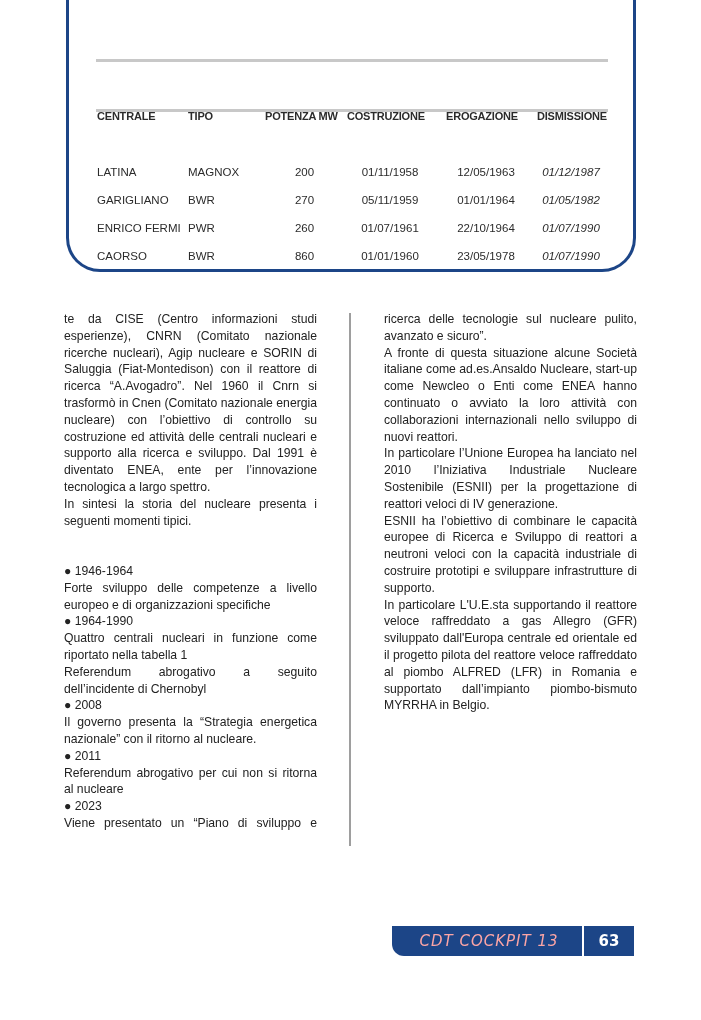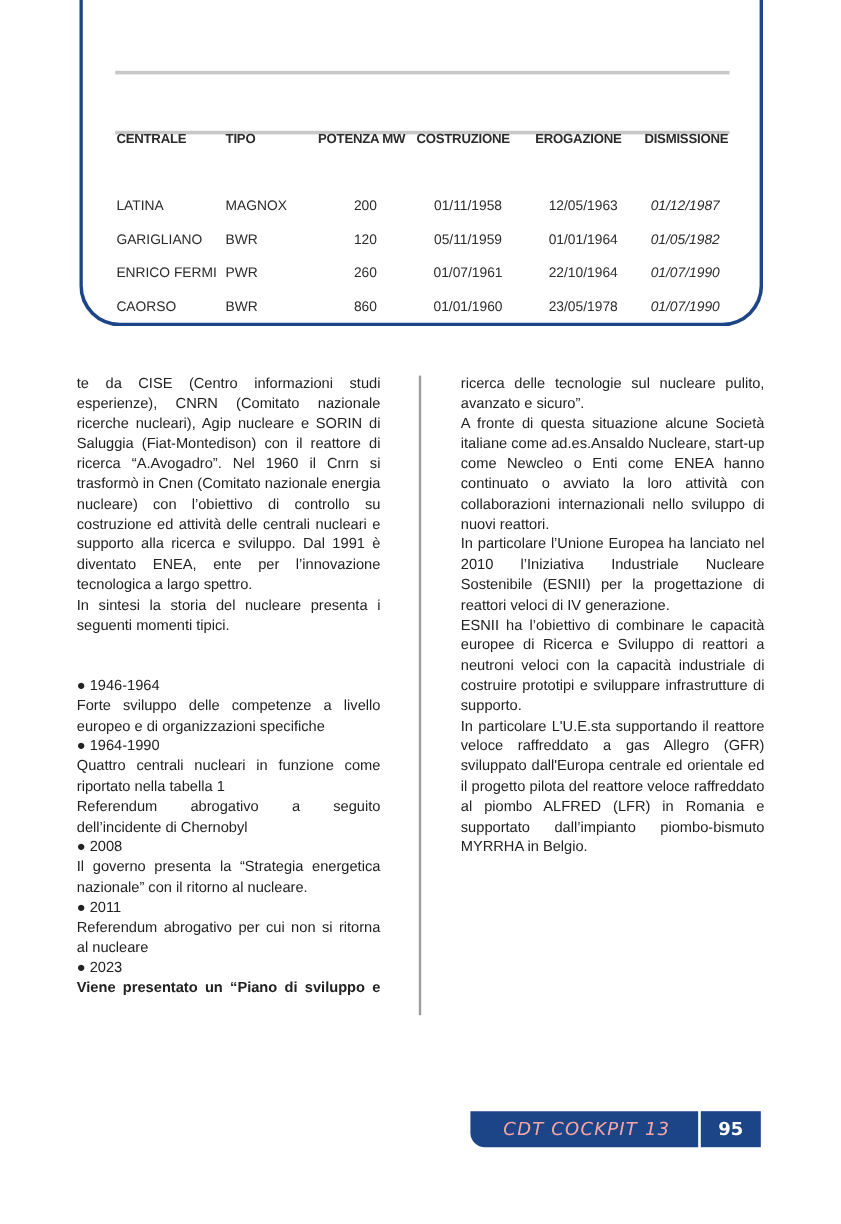--- a/index.html
+++ b/index.html
@@ -115,21 +115,21 @@
     <span class="cell c0">LATINA</span>
     <span class="cell c1">MAGNOX</span>
     <span class="cell c2 num">200</span>
     <span class="cell c3 num">01/11/1958</span>
     <span class="cell c4 num">12/05/1963</span>
     <span class="cell c5 num">01/12/1987</span>
   </div>
   <div class="row" style="top:166px;">
     <span class="cell c0">GARIGLIANO</span>
     <span class="cell c1">BWR</span>
-    <span class="cell c2 num">120</span>
+    <span class="cell c2 num">270</span>
     <span class="cell c3 num">05/11/1959</span>
     <span class="cell c4 num">01/01/1964</span>
     <span class="cell c5 num">01/05/1982</span>
   </div>
   <div class="row" style="top:194px;">
     <span class="cell c0">ENRICO FERMI</span>
     <span class="cell c1">PWR</span>
     <span class="cell c2 num">260</span>
     <span class="cell c3 num">01/07/1961</span>
     <span class="cell c4 num">22/10/1964</span>
@@ -152,30 +152,30 @@
   <p>● 1946-1964</p>
   <p>Forte sviluppo delle competenze a livello europeo e di organizzazioni specifiche</p>
   <p>● 1964-1990</p>
   <p>Quattro centrali nucleari in funzione come riportato nella tabella 1</p>
   <p>Referendum abrogativo a seguito dell’incidente di Chernobyl</p>
   <p>● 2008</p>
   <p>Il governo presenta la “Strategia energetica nazionale” con il ritorno al nucleare.</p>
   <p>● 2011</p>
   <p>Referendum abrogativo per cui non si ritorna al nucleare</p>
   <p>● 2023</p>
-  <p style="text-align-last: justify; font-weight: bold;">Viene presentato un “Piano di sviluppo e</p>
+  <p style="text-align-last: justify;">Viene presentato un “Piano di sviluppo e</p>
 </div>
 
 <div class="divider"></div>
 
 <div class="col right">
   <p>ricerca delle tecnologie sul nucleare pulito, avanzato e sicuro”.</p>
   <p>A fronte di questa situazione alcune Società italiane come ad.es.Ansaldo Nucleare, start-up come Newcleo o Enti come ENEA hanno continuato o avviato la loro attività con collaborazioni internazionali nello sviluppo di nuovi reattori.</p>
   <p>In particolare l’Unione Europea ha lanciato nel 2010 l’Iniziativa Industriale Nucleare Sostenibile (ESNII) per la progettazione di reattori veloci di IV generazione.</p>
   <p>ESNII ha l’obiettivo di combinare le capacità europee di Ricerca e Sviluppo di reattori a neutroni veloci con la capacità industriale di costruire prototipi e sviluppare infrastrutture di supporto.</p>
   <p>In particolare L'U.E.sta supportando il reattore veloce raffreddato a gas Allegro (GFR) sviluppato dall'Europa centrale ed orientale ed il progetto pilota del reattore veloce raffreddato al piombo ALFRED (LFR) in Romania e supportato dall’impianto piombo-bismuto MYRRHA in Belgio.</p>
 </div>
 
 <div class="footer">
   <div class="mag">CDT COCKPIT 13</div>
   <div class="sep"></div>
-  <div class="page">95</div>
+  <div class="page">63</div>
 </div>
 
 </body></html>

